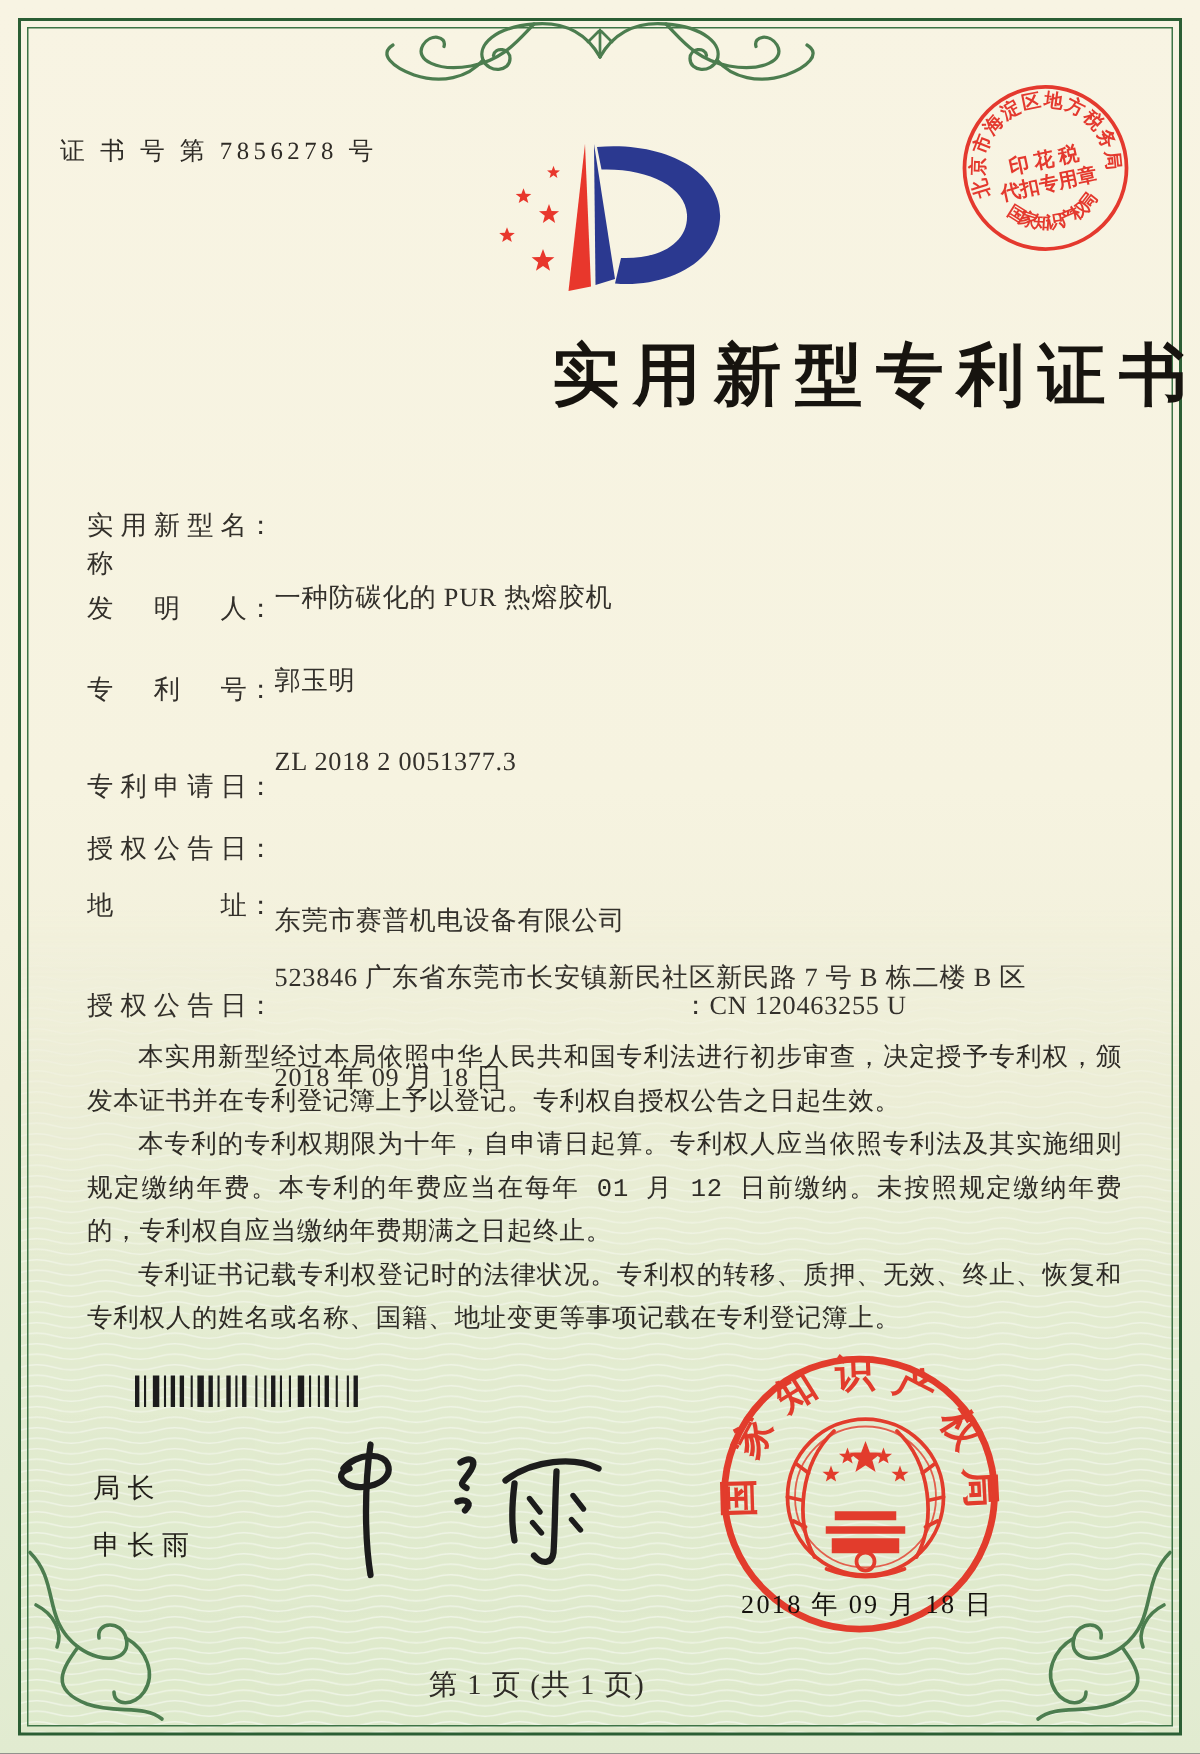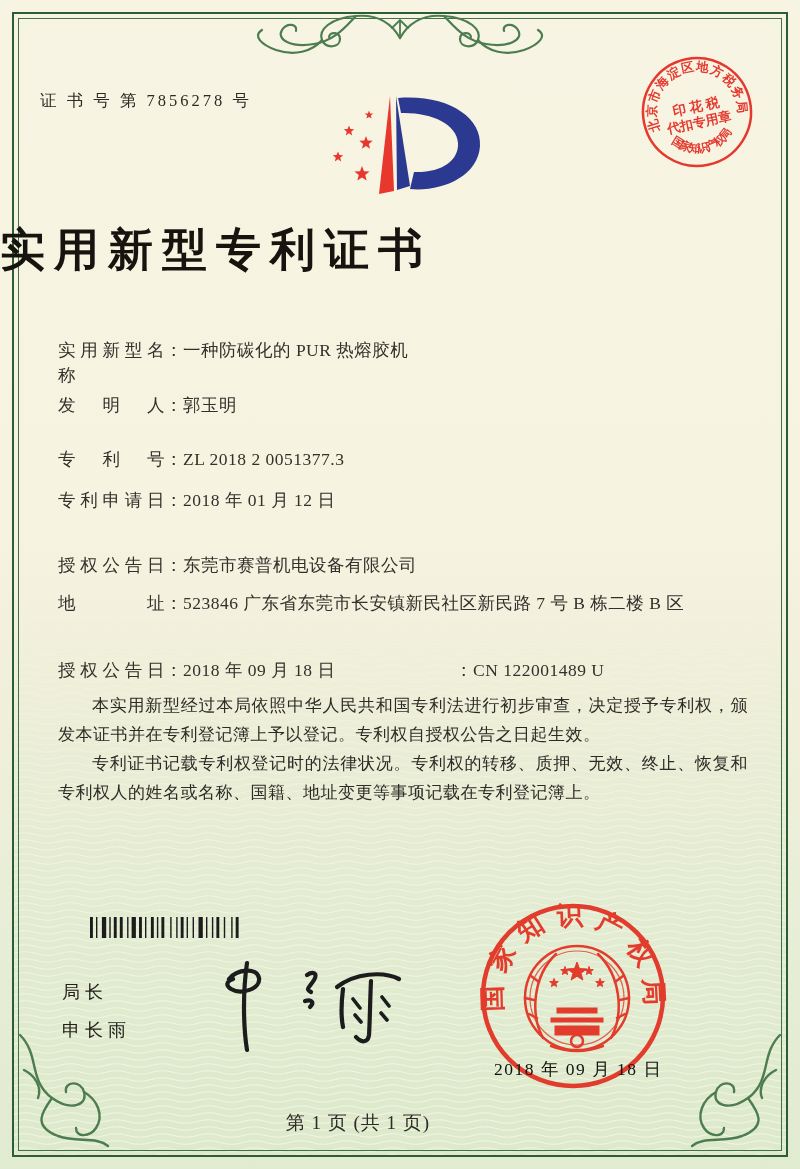--- a/index.html
+++ b/index.html
@@ -6,26 +6,26 @@
   .page{
     position:relative;width:800px;height:1169px;margin:0 auto;overflow:hidden;
     background:linear-gradient(180deg,#f8f4e3 0%,#f6f3e0 45%,#f0efda 62%,#e8eed7 78%,#e1ebd0 100%);
     font-family:"Liberation Serif","DejaVu Serif",serif;color:#33302b;
   }
   .frame-outer{position:absolute;left:12px;top:12px;right:12px;bottom:12px;border:2.5px solid #2b5e34;z-index:1;}
   .frame-inner{position:absolute;left:18px;top:18px;right:18px;bottom:18px;border:1px solid #3d7446;z-index:1;}
   .decor{position:absolute;left:0;top:0;z-index:2;pointer-events:none;}
   .txt{position:absolute;z-index:3;}
   .cert-no{left:40px;top:90px;font-size:16.5px;letter-spacing:3px;color:#2e2b26;}
-  .title{left:0;width:800px;top:220px;text-align:left;font-size:45px;font-weight:bold;letter-spacing:9px;color:#17140f;}
+  .title{left:0;width:800px;top:220px;text-align:right;font-size:45px;font-weight:bold;letter-spacing:9px;color:#17140f;}
   .row{left:58px;width:690px;display:flex;font-size:17.5px;letter-spacing:.5px;line-height:25px;}
   .row .lbl{flex:none;display:inline-block;width:107px;text-align:justify;text-align-last:justify;}
   .row .colon{flex:none;}
-  .row .val{flex:1;}
-  .r1{top:338px}.r2{top:393px}.r3{top:447px}.r4{top:488px}.r5{top:553px}.r6{top:591px}.r7{top:658px}
+  .row .val{flex:1;margin-top:48px;}
+  .r1{top:338px}.r2{top:393px}.r3{top:447px}.r4{top:512px}.r5{top:553px}.r6{top:591px}.r7{top:658px}
   .grant-no{position:absolute;left:397px;top:0;display:flex;font-size:17.5px;}
   .grant-no .lbl2{display:inline-block;width:89px;text-align:justify;text-align-last:justify;}
   .paras{left:58px;top:692px;width:690px;font-size:17px;line-height:29px;text-align:justify;color:#2e2b26;}
   .paras p{margin:0;text-indent:2em;letter-spacing:.5px;font-family:Liberation Mono, monospace;}
   .official{left:62px;font-size:18px;letter-spacing:5px;color:#23201b;}
   .o1{top:980px}.o2{top:1018px}
   .seal-date{left:494px;top:1057px;font-size:17.5px;letter-spacing:1.5px;color:#14110d;}
   .footer{left:0;width:716px;top:1110px;text-align:center;font-size:19px;letter-spacing:1px;color:#2e2b26;}
 </style>
 </head>
@@ -192,44 +192,44 @@
       <span class="val">郭玉明</span>
   </div>
   <div class="txt row r3">
     <span class="lbl">专利号</span>
       <span class="colon">：</span>
       <span class="val">ZL 2018 2 0051377.3</span>
   </div>
   <div class="txt row r4">
     <span class="lbl">专利申请日</span>
       <span class="colon">：</span>
-      <span class="val">2018 年 01 月 12 日</span>
   </div>
   <div class="txt row r5">
     <span class="lbl">授权公告日</span>
       <span class="colon">：</span>
       <span class="val">东莞市赛普机电设备有限公司</span>
   </div>
   <div class="txt row r6">
     <span class="lbl">地址</span>
       <span class="colon">：</span>
       <span class="val">523846 广东省东莞市长安镇新民社区新民路 7 号 B 栋二楼 B 区</span>
   </div>
   <div class="txt row r7">
     <span class="lbl">授权公告日</span>
       <span class="colon">：</span>
       <span class="val">2018 年 09 月 18 日</span>
     <span class="grant-no">
         <span>：</span>
-        <span>CN 122001489 U</span>
+        <span>CN 120463255 U</span>
     </span>
   </div>
 
   <div class="txt paras">
     <p>本实用新型经过本局依照中华人民共和国专利法进行初步审查，决定授予专利权，颁发本证书并在专利登记簿上予以登记。专利权自授权公告之日起生效。</p>
+    <p>本专利的专利权期限为十年，自申请日起算。专利权人应当依照专利法及其实施细则规定缴纳年费。本专利的年费应当在每年 01 月 12 日前缴纳。未按照规定缴纳年费的，专利权自应当缴纳年费期满之日起终止。</p>
     <p>专利证书记载专利权登记时的法律状况。专利权的转移、质押、无效、终止、恢复和专利权人的姓名或名称、国籍、地址变更等事项记载在专利登记簿上。</p>
   </div>
 
   <div class="txt official o1">局长</div>
   <div class="txt official o2">申长雨</div>
 
   <div class="txt seal-date">2018 年 09 月 18 日</div>
 
   <div class="txt footer">第 1 页 (共 1 页)</div>
 </div>

